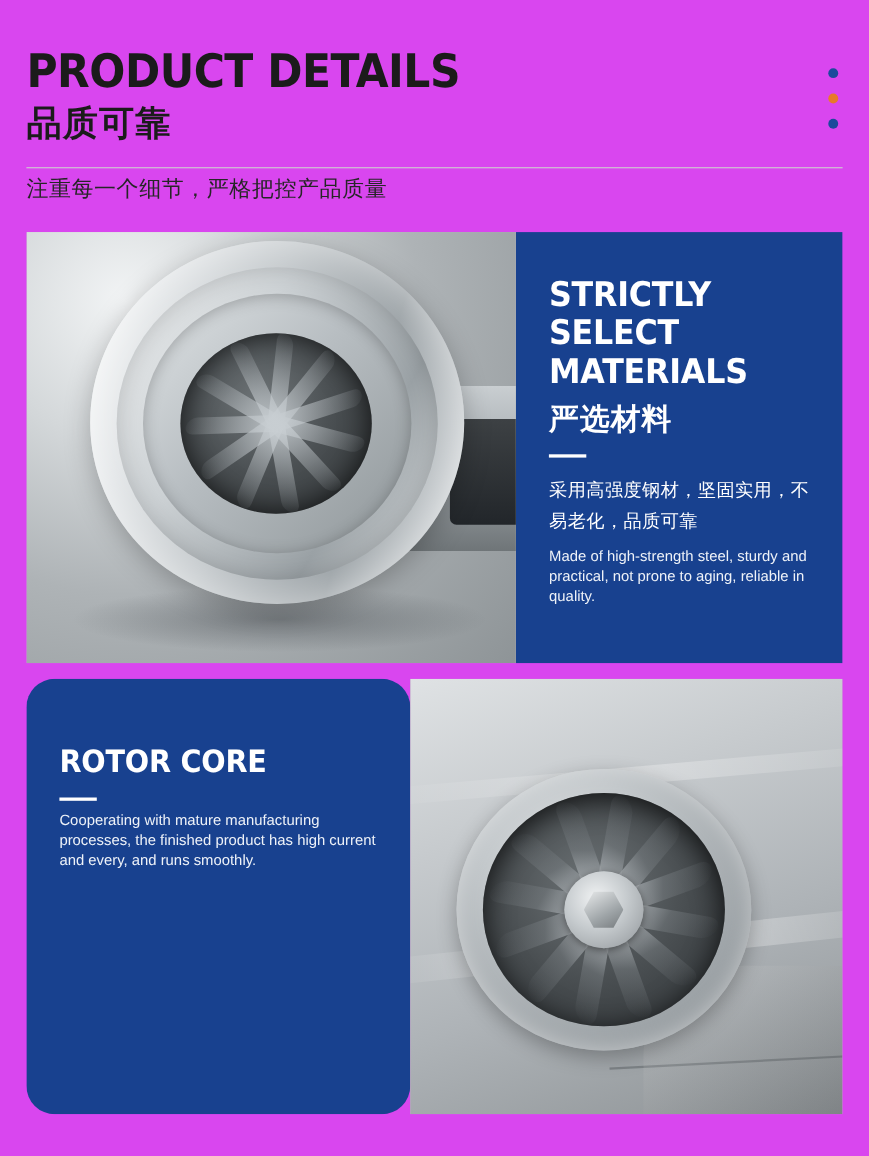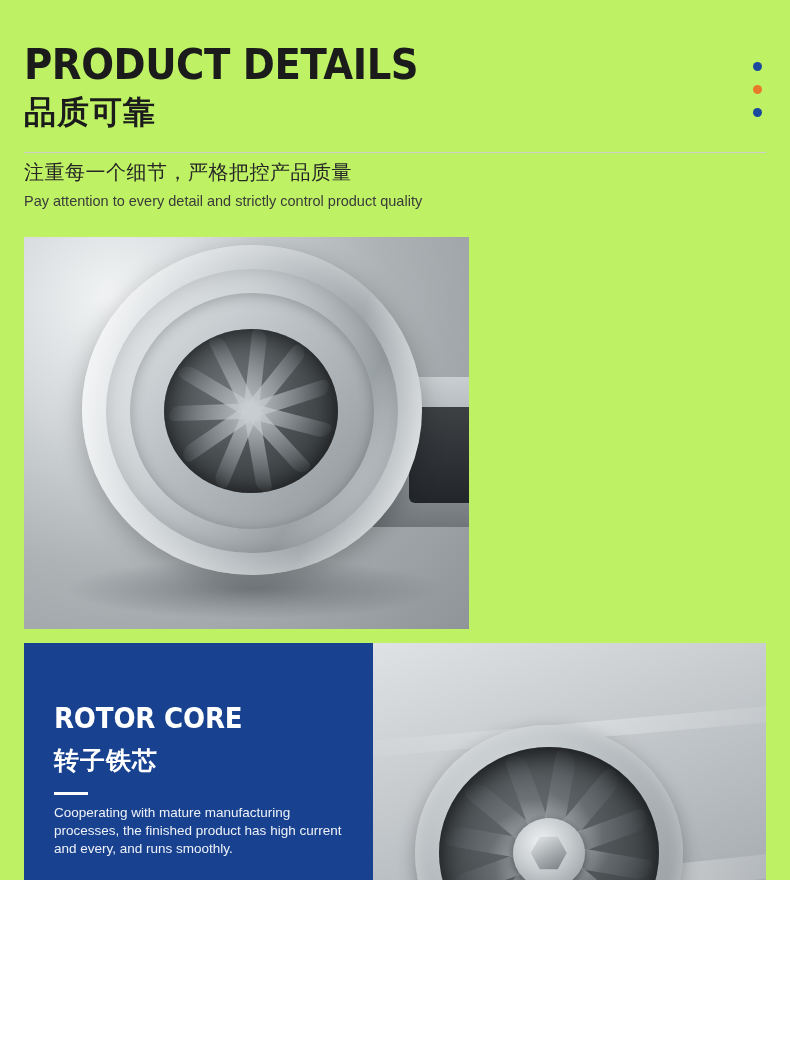--- a/index.html
+++ b/index.html
@@ -5,22 +5,22 @@
   * { box-sizing: border-box; margin: 0; padding: 0; }
   html, body {
     width: 790px;
     height: 1051px;
     background: #ffffff;
     font-family: "Liberation Sans", sans-serif;
   }
   .page {
     position: relative;
     width: 790px;
-    height: 880px;
-    background: #bef264;
+    height: 1051px;
+    background: #d946ef;
     overflow: hidden;
   }
 
   
   .header {
     position: relative;
     padding: 42px 24px 0 24px;
   }
   .title-en {
     font-size: 42px;
@@ -90,21 +90,21 @@
   }
   .photo-1 { width: 60%; }
   .photo-2 { width: 53%; }
 
   .info {
     background: #18418f;
     color: #ffffff;
     padding: 40px 30px 24px 30px;
   }
   .info-1 { width: 40%; }
-  .info-2 { width: 47%; padding: 60px 26px 24px 30px; }
+  .info-2 { width: 47%; padding: 60px 26px 24px 30px; border-radius: 26px; }
 
   .info h2 {
     font-family: "DejaVu Sans", sans-serif;
     font-size: 31px;
     line-height: 35px;
     font-weight: bold;
     letter-spacing: -0.2px;
     transform: scaleX(0.93);
     transform-origin: left center;
   }
@@ -295,21 +295,20 @@
     <div class="dots">
       <span class="dot blue"></span>
       <span class="dot orange"></span>
       <span class="dot blue"></span>
     </div>
   </div>
 
   <div class="divider"></div>
 
   <div class="subtitle-cn">注重每一个细节，严格把控产品质量</div>
-  <div class="subtitle-en">Pay attention to every detail and strictly control product quality</div>
 
   <div class="panel panel-1">
     <div class="photo photo-1">
       <div class="p1-bg"></div>
       <div class="p1-tail"></div>
       <div class="p1-tail2"></div>
       <div class="p1-shadow"></div>
       <div class="p1-body"></div>
       <div class="p1-ring2"></div>
       <div class="p1-ring3"></div>
@@ -320,26 +319,32 @@
           <div class="blade" style="transform: rotate(98.1deg) skewY(-18deg);"></div>
           <div class="blade" style="transform: rotate(130.8deg) skewY(-18deg);"></div>
           <div class="blade" style="transform: rotate(163.5deg) skewY(-18deg);"></div>
           <div class="blade" style="transform: rotate(196.2deg) skewY(-18deg);"></div>
           <div class="blade" style="transform: rotate(228.9deg) skewY(-18deg);"></div>
           <div class="blade" style="transform: rotate(261.6deg) skewY(-18deg);"></div>
           <div class="blade" style="transform: rotate(294.3deg) skewY(-18deg);"></div>
           <div class="blade" style="transform: rotate(327deg) skewY(-18deg);"></div>
         </div>
     </div>
+    <div class="info info-1">
+      <h2>STRICTLY SELECT MATERIALS</h2>
+      <h3>严选材料</h3>
+      <div class="rule"></div>
+      <div class="desc-cn">采用高强度钢材，坚固实用，不易老化，品质可靠</div>
+      <div class="desc-en">Made of high-strength steel, sturdy and practical, not prone to aging, reliable in quality.</div>
+    </div>
   </div>
 
   <div class="panel panel-2">
     <div class="info info-2">
       <h2>ROTOR CORE</h2>
-      <h3>转子铁芯</h3>
       <div class="rule"></div>
       <div class="desc-en">Cooperating with mature manufacturing processes, the finished product has high current and every, and runs smoothly.</div>
     </div>
     <div class="photo photo-2">
       <div class="p2-bg"></div>
       <div class="p2-streak2"></div>
       <div class="p2-streak"></div>
       <div class="p2-line"></div>
       <div class="p2-edge"></div>
       <div class="p2-outer"></div>

